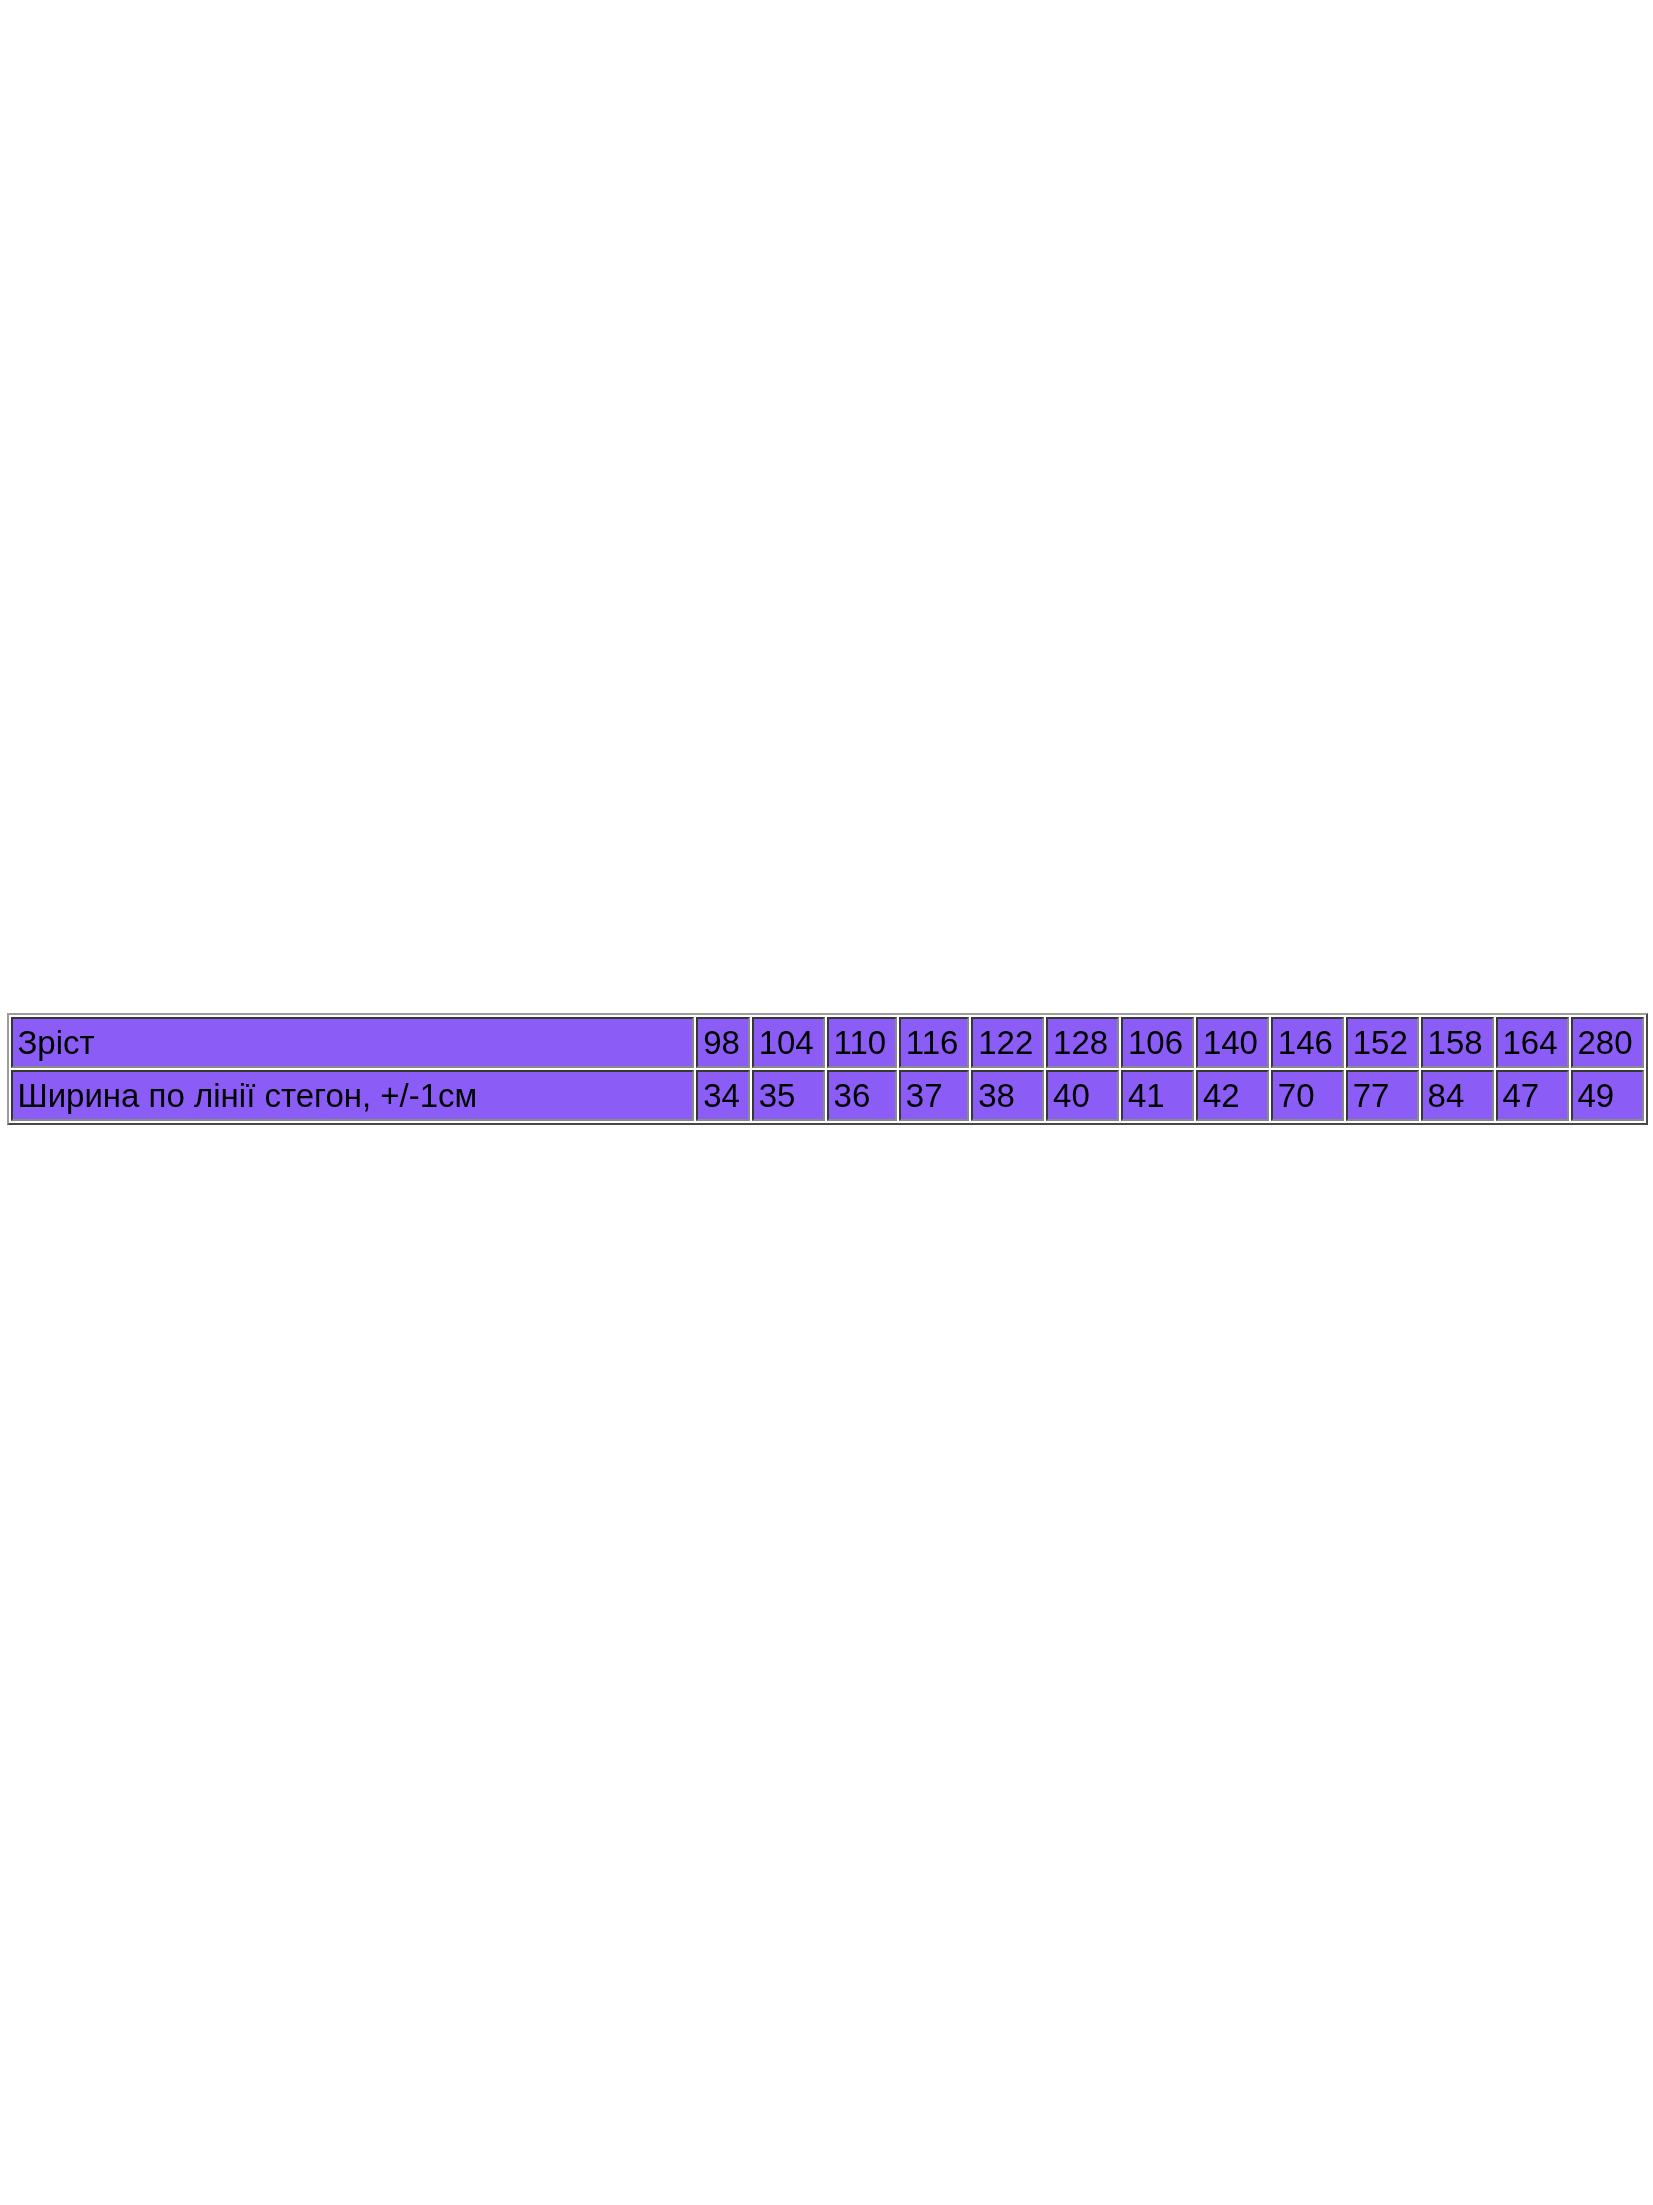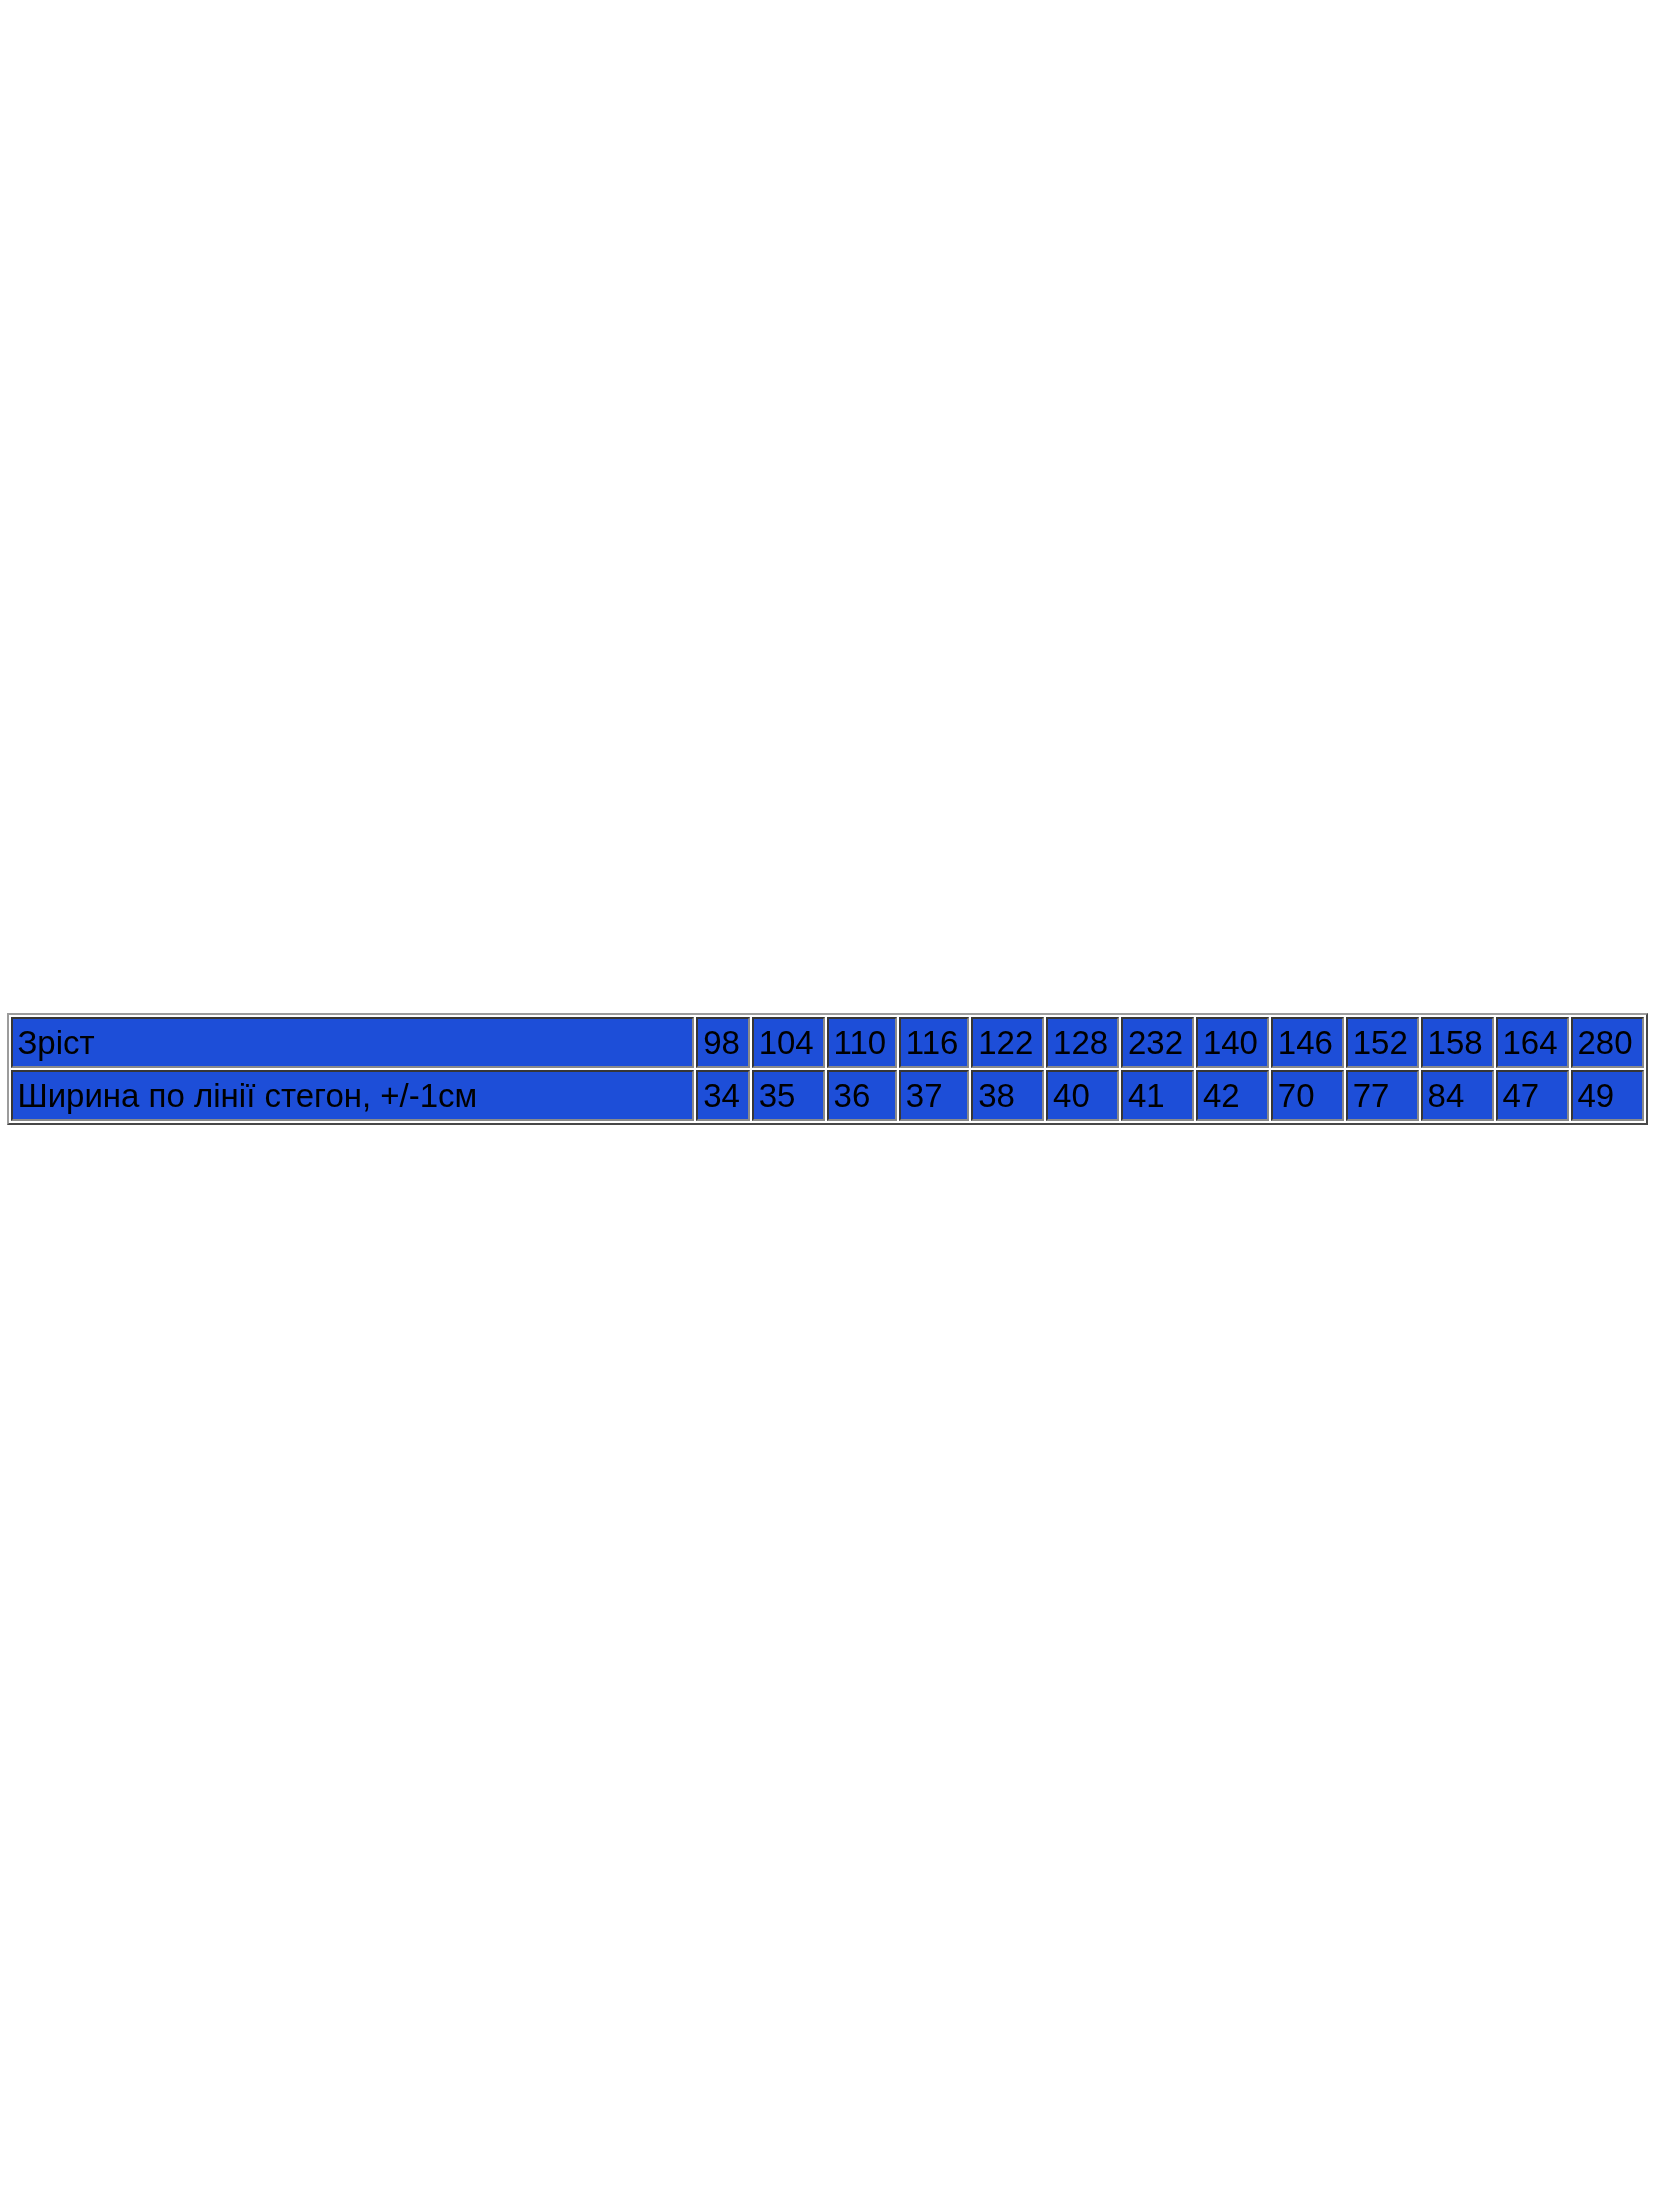--- a/index.html
+++ b/index.html
@@ -28,42 +28,42 @@
   }
   table.size-table td {
     border: 2.5px inset #8a8a8a;
     font-size: 33px;
     line-height: 39px;
     color: #000000;
     padding: 4.1px 4.9px;
     text-align: left;
     vertical-align: middle;
     white-space: nowrap;
-    background: #1d4ed8;
+    background: #8b5cf6;
     margin-top: 44px;
   }
   table.size-table td.label-cell {
     width: 670px;
   }
 </style>
 </head>
 <body>
 
 <div class="page">
   <table class="size-table">
     <tbody>
         <tr>
           <td class="label-cell">Зріст</td>
           <td>98</td>
           <td>104</td>
           <td>110</td>
           <td>116</td>
           <td>122</td>
           <td>128</td>
-          <td>232</td>
+          <td>106</td>
           <td>140</td>
           <td>146</td>
           <td>152</td>
           <td>158</td>
           <td>164</td>
           <td>280</td>
         </tr>
         <tr>
           <td class="label-cell">Ширина по лінії стегон, +/-1см</td>
           <td>34</td>

